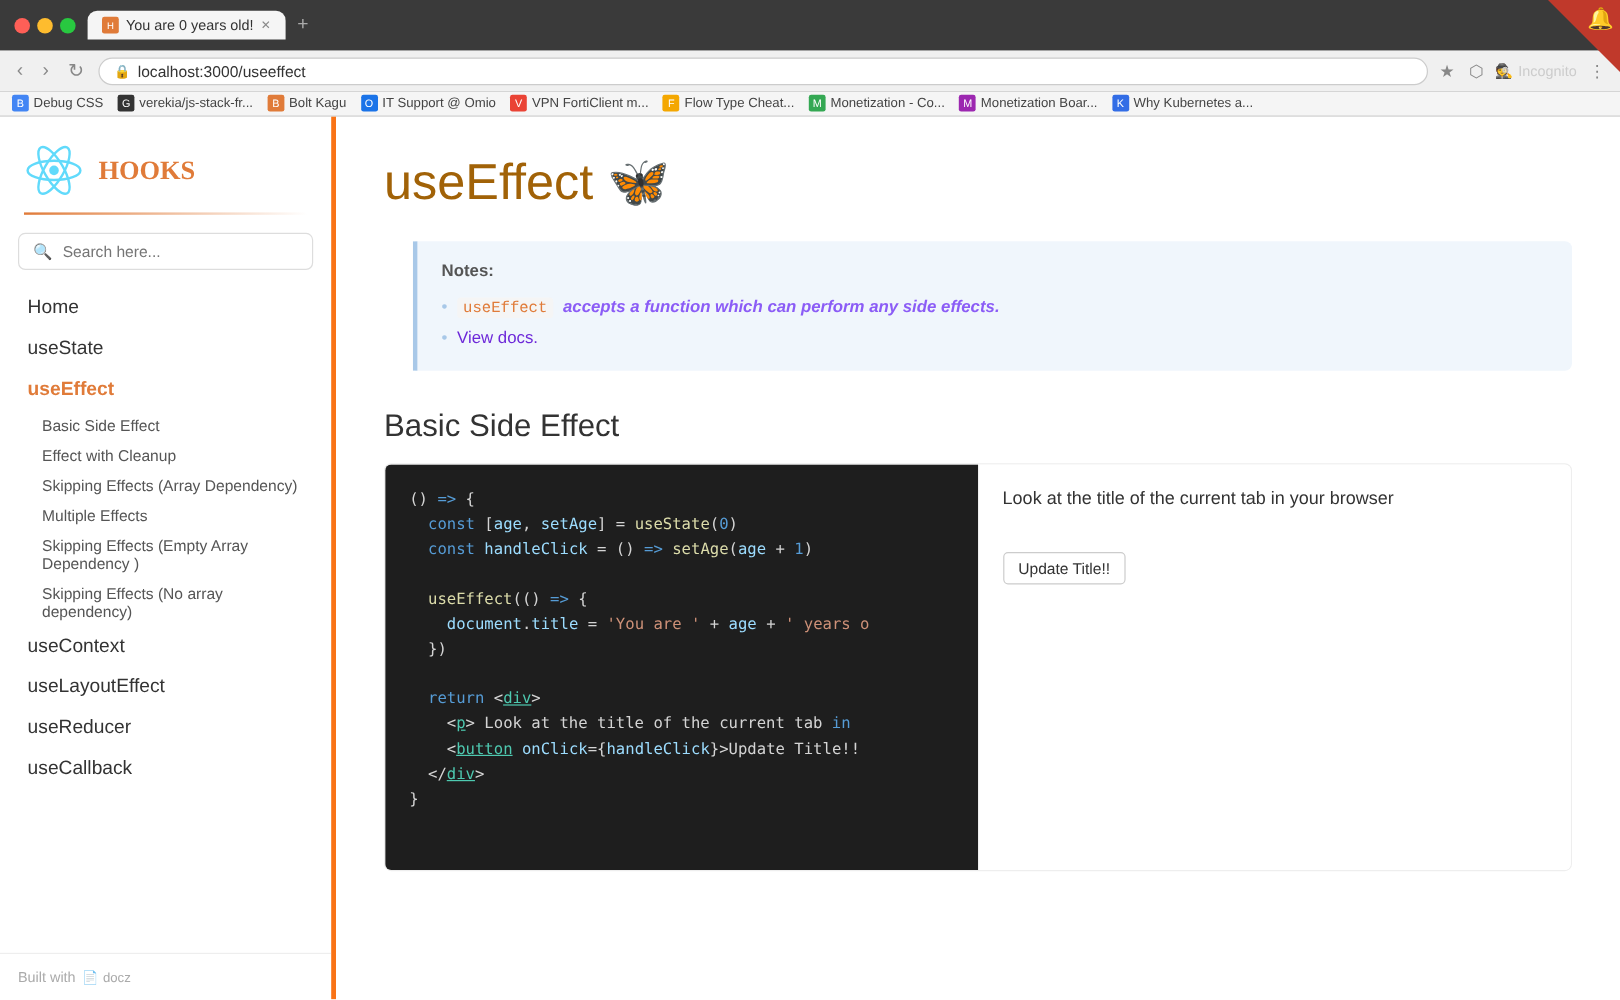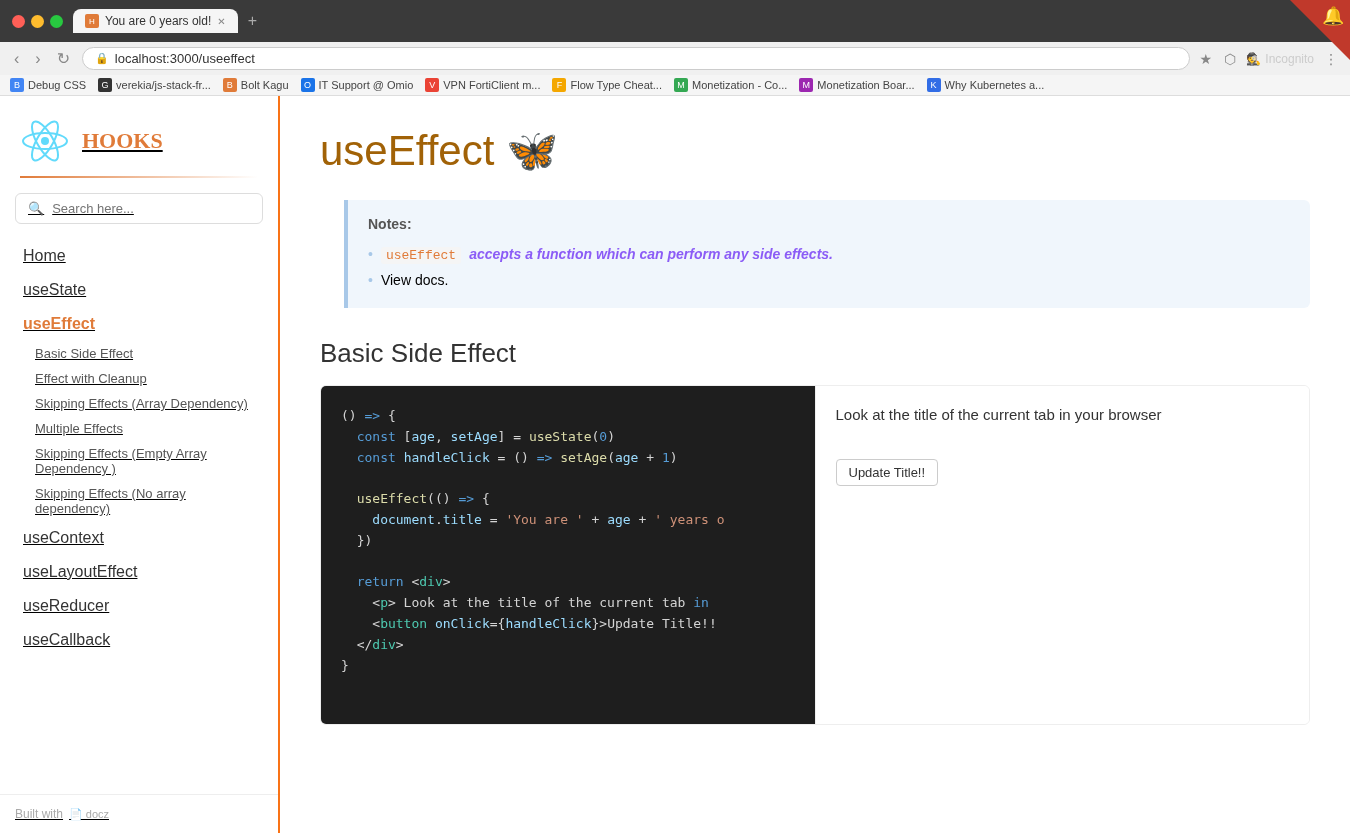--- a/index.html
+++ b/index.html
@@ -173,26 +173,25 @@
     .page-layout {
       display: flex;
       flex: 1;
       overflow: hidden;
     }
 
     
     .sidebar {
       width: 280px;
       flex-shrink: 0;
-      border-right: 2px solid #f97316;
+      border-right: 4px solid #f97316;
       display: flex;
       flex-direction: column;
       overflow-y: auto;
       background: #fff;
-      text-decoration: underline;
     }
 
     .sidebar-logo {
       padding: 20px 20px 10px;
       display: flex;
       align-items: center;
       gap: 12px;
     }
 
     .react-icon {
@@ -327,21 +326,21 @@
     .code-inline {
       font-family: 'Courier New', monospace;
       font-size: 13px;
       color: #e07b39;
       background: #f5f5f5;
       padding: 1px 5px;
       border-radius: 3px;
     }
 
     .view-docs {
-      color: #000000;
+      color: #6d28d9;
       text-decoration: none;
       font-size: 14px;
     }
 
     .section-title {
       font-size: 26px;
       font-weight: 400;
       color: #333;
       margin-bottom: 16px;
     }
@@ -384,21 +383,21 @@
       border-radius: 4px;
       padding: 5px 12px;
       font-size: 13px;
       cursor: pointer;
       color: #333;
     }
 
     
     .c-white { color: #d4d4d4; }
     .c-blue { color: #569cd6; }
-    .c-teal { color: #4ec9b0; }
+    .c-teal { color: #4ec9b0; text-decoration: underline; }
     .c-var { color: #9cdcfe; }
     .c-func { color: #dcdcaa; }
     .c-string { color: #ce9178; }
     .c-keyword { color: #569cd6; }
 
     pre {
       margin: 0;
       white-space: pre;
     }
 

